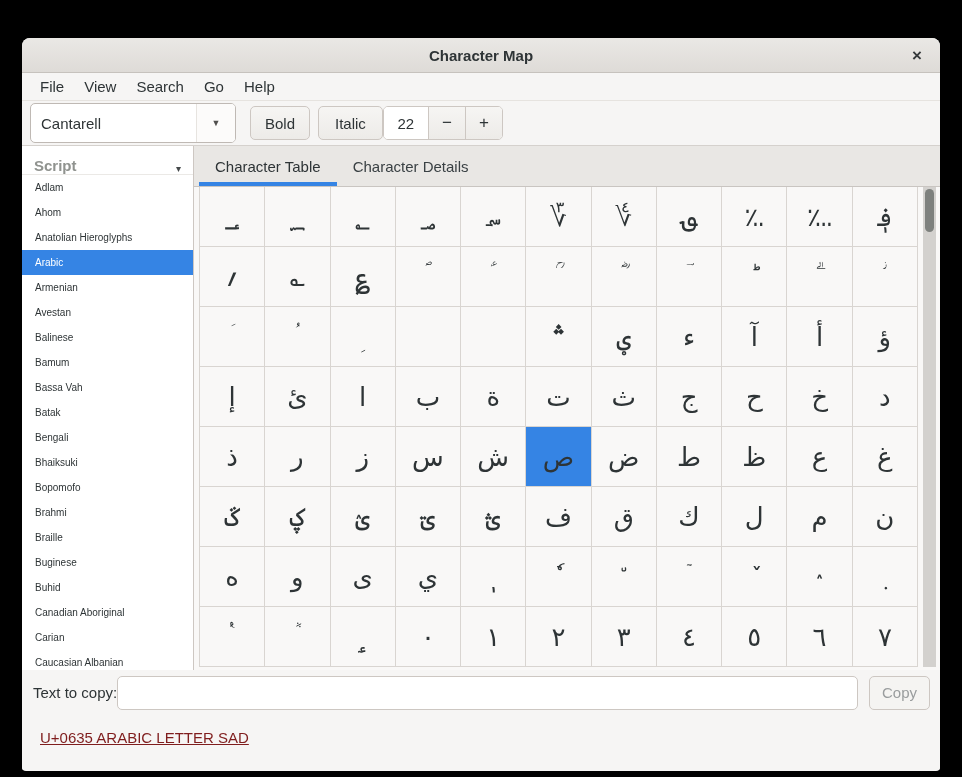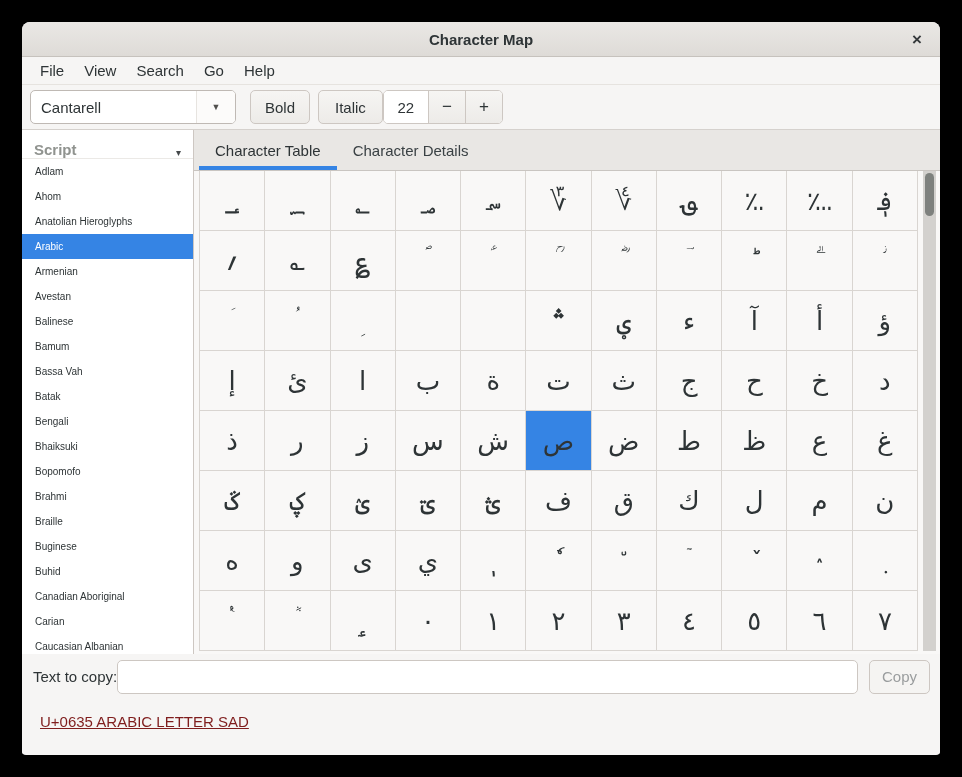--- a/index.html
+++ b/index.html
@@ -1,39 +1,39 @@
 <!DOCTYPE html>
 <html><head>
 <meta charset="utf-8">
 <style>
   * { margin:0; padding:0; box-sizing:border-box; }
   html,body { width:962px; height:777px; background:#000; overflow:hidden;
               font-family:"Liberation Sans","DejaVu Sans",sans-serif; }
-  .window { position:absolute; left:22px; top:22px; width:918px; height:733px;
+  .window { position:absolute; left:22px; top:38px; width:918px; height:733px;
             background:#f6f5f4; border-radius:8px 8px 4px 4px; overflow:hidden;
             box-shadow:0 0 0 1px rgba(0,0,0,.6), 0 4px 14px rgba(0,0,0,.5); }
 
   
   .titlebar { height:35px; background:linear-gradient(#eae8e5,#dedbd7);
               border-bottom:1px solid #c6c2bd; position:relative;
               display:flex; align-items:center; justify-content:center; }
   .title { font-size:15px; font-weight:700; color:#2e3436; }
   .close-btn { position:absolute; right:10px; top:5px; width:26px; height:26px;
                display:flex; align-items:center; justify-content:center;
                font-size:17px; font-weight:700; color:#35393b; cursor:default; }
 
   
   .menubar { height:28px; display:flex; align-items:center; padding-left:8px;
              background:#f6f5f4; border-bottom:1px solid #e6e3df; }
   .menu-item { font-size:15px; color:#2e3436; padding:0 10px; line-height:27px; }
 
   
   .toolbar { height:45px; display:flex; align-items:center; padding-left:8px;
              background:#f6f5f4; border-bottom:1px solid #d5d1cd; }
-  .font-combo { width:206px; height:34px; background:#fff; border:1px solid #bfb9b4;
+  .font-combo { width:206px; height:40px; background:#fff; border:1px solid #bfb9b4;
                 border-radius:5px; display:flex; align-items:center; overflow:hidden; }
   .font-name { flex:1; font-size:15px; color:#2e3436; padding-left:10px; }
   .combo-arrow { width:39px; height:100%; display:flex; align-items:center; justify-content:center;
                  border-left:1px solid #e7e4e0; background:#fcfbfa; font-size:9px; color:#504f4d; }
   .tb-btn { height:34px; padding:0 14px; margin-left:14px; font-size:15px; color:#2e3436;
             background:linear-gradient(#f6f5f3,#edebe8); border:1px solid #cdc7c2;
             border-radius:5px; display:flex; align-items:center; }
   .tb-btn.italic { margin-left:8px; padding:0 16px; }
   .spinbox { height:34px; margin-left:0; display:flex; border:1px solid #cdc7c2;
              border-radius:5px; overflow:hidden; background:#fff; }

